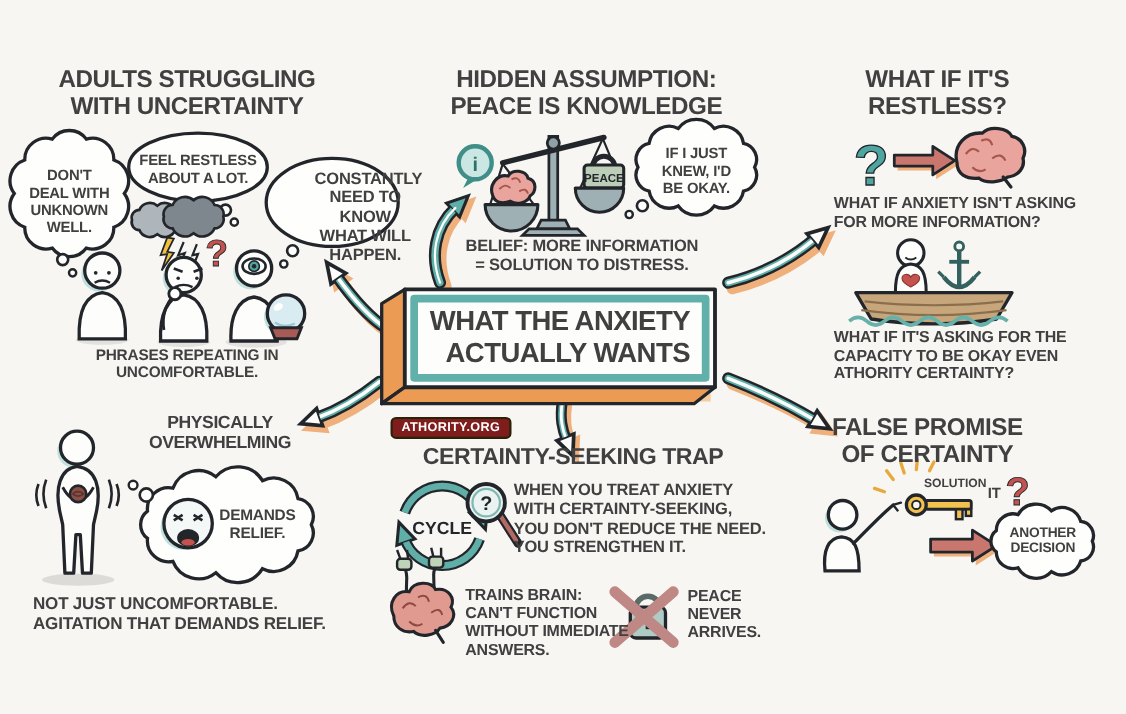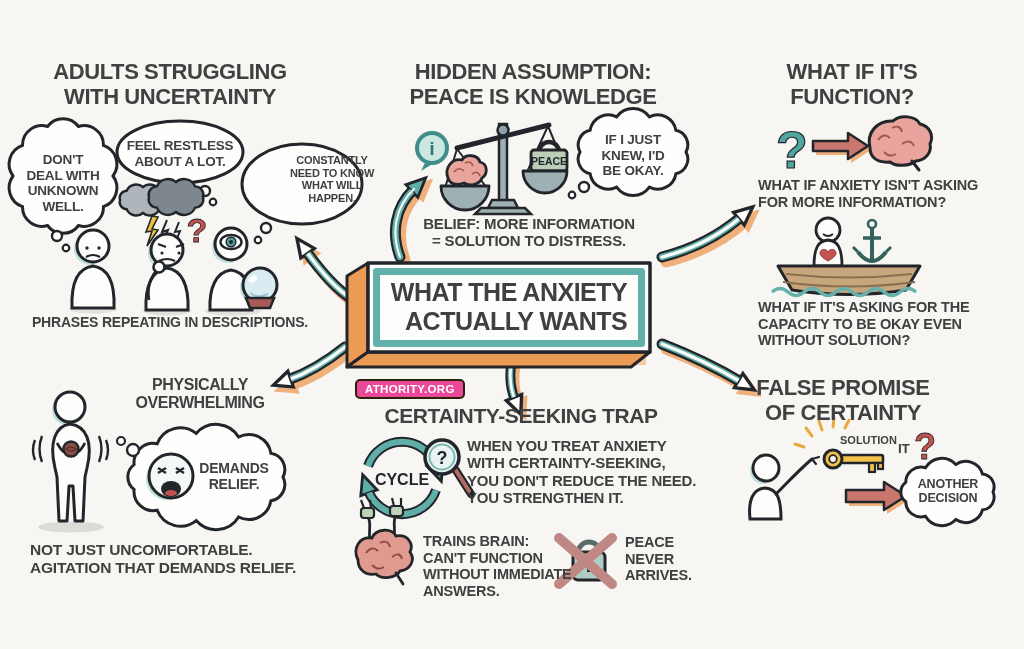--- a/index.html
+++ b/index.html
@@ -5,21 +5,21 @@
   html,body{margin:0;padding:0;}
   #canvas{position:relative;width:1024px;height:649px;background:#F7F6F3;overflow:hidden;
     font-family:"Liberation Sans","DejaVu Sans",sans-serif;color:#22262B;}
   .art{position:absolute;left:0;top:0;}
   .t{position:absolute;font-weight:700;white-space:pre-line;line-height:1.15;letter-spacing:-0.2px;color:#404040;}
   .c{text-align:center;}
   .l{text-align:left;}
   .title{letter-spacing:-0.4px;line-height:1.12;}
   #center-title{display:flex;align-items:center;justify-content:center;text-align:right;
     font-size:25px;line-height:1.16;letter-spacing:-0.5px;}
-  #badge{position:absolute;left:355px;top:379px;background:#ec4899;color:#FFFFFF;
+  #badge{position:absolute;left:355px;top:379px;background:#7f1d1d;color:#FFFFFF;
     font-size:11.5px;font-weight:700;padding:2px 8px;border-radius:5px;border:2px solid #2A2208;
     letter-spacing:0.3px;}
   svg text{font-family:"Liberation Sans","DejaVu Sans",sans-serif;font-weight:700;}
 </style>
 </head>
 <body>
 
 <div id="canvas">
 
 <svg class="art" width="1024" height="649" viewBox="0 0 1024 649">
@@ -303,41 +303,41 @@
 </svg>
 
 <div class="t c title" style="left:30px;top:60px;width:280px;font-size:22px;">ADULTS STRUGGLING
 WITH UNCERTAINTY</div>
 <div class="t c" style="left:13px;top:140px;width:100px;font-size:13.5px;margin-top:12px;">DON'T
 DEAL WITH
 UNKNOWN
 WELL.</div>
 <div class="t c" style="left:118px;top:138px;width:124px;font-size:13.5px;">FEEL RESTLESS
 ABOUT A LOT.</div>
-<div class="t c" style="left:244px;top:154px;width:92px;font-size:11px;padding-left:42px;">CONSTANTLY
+<div class="t c" style="left:244px;top:154px;width:92px;font-size:15px;padding-left:42px;">CONSTANTLY
 NEED TO KNOW
 WHAT WILL
 HAPPEN.</div>
-<div class="t c" style="left:25px;top:314px;width:290px;font-size:14px;">PHRASES REPEATING IN DESCRIPTIONS.</div>
+<div class="t c" style="left:25px;top:314px;width:290px;font-size:14px;">PHRASES REPEATING IN UNCOMFORTABLE.</div>
 
 <div class="t c title" style="left:393px;top:60px;width:280px;font-size:22px;">HIDDEN ASSUMPTION:
 PEACE IS KNOWLEDGE</div>
 <div class="t c" style="left:588px;top:132px;width:90px;font-size:13.5px;">IF I JUST
 KNEW, I'D
 BE OKAY.</div>
 <div class="t c" style="left:400px;top:215px;width:258px;font-size:15px;">BELIEF: MORE INFORMATION
 = SOLUTION TO DISTRESS.</div>
 
 <div class="t c title" style="left:754px;top:60px;width:196px;font-size:22px;">WHAT IF IT'S
-FUNCTION?</div>
+RESTLESS?</div>
 <div class="t l" style="left:758px;top:177px;width:260px;font-size:14.5px;">WHAT IF ANXIETY ISN'T ASKING
 FOR MORE INFORMATION?</div>
 <div class="t l" style="left:758px;top:299px;width:260px;font-size:14.5px;">WHAT IF IT'S ASKING FOR THE
 CAPACITY TO BE OKAY EVEN
-WITHOUT SOLUTION?</div>
+ATHORITY CERTAINTY?</div>
 
 <div class="t" id="center-title" style="left:380px;top:273px;width:258px;height:68px;">WHAT THE ANXIETY
 ACTUALLY WANTS</div>
 <div id="badge">ATHORITY.ORG</div>
 
 <div class="t c title" style="left:96px;top:376px;width:208px;font-size:16px;">PHYSICALLY
 OVERWHELMING</div>
 <div class="t c" style="left:190px;top:460px;width:88px;font-size:14px;">DEMANDS
 RELIEF.</div>
 <div class="t l" style="left:30px;top:541px;width:310px;font-size:15.5px;">NOT JUST UNCOMFORTABLE.

